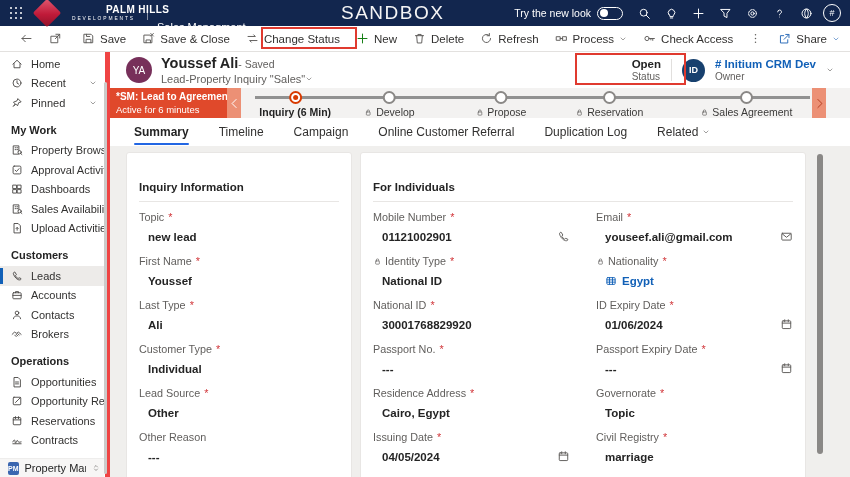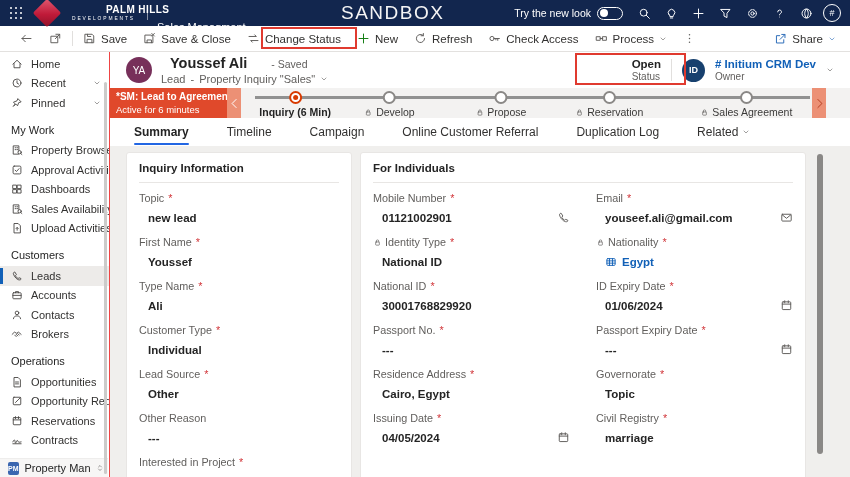--- a/index.html
+++ b/index.html
@@ -33,24 +33,24 @@
   .cmd.green .ic { color:#107C10; }
   .cmd.blue .ic { color:#2B6CB8; }
   .cmd-div { width:1px; height:15px; background:#e1dfdd; margin:0 2px; }
   .cmd-right { margin-left:auto; display:flex; align-items:center; padding-right:6px; }
   .chev svg { width:8px; height:8px; }
   .chev { color:#605e5c; }
 
   
   .rec-header { position:absolute; top:52px; left:110px; right:0; height:36px; background:#fff; }
   .rh-avatar { position:absolute; left:16px; top:5px; width:26px; height:26px; border-radius:50%; background:#77305A; color:#fff; font-size:10px; font-weight:normal; display:flex; align-items:center; justify-content:center; }
-  .rh-name-row { position:absolute; left:60px; top:3px; display:flex; align-items:baseline; gap:24px; }
+  .rh-name-row { position:absolute; left:51px; top:3px; display:flex; align-items:baseline; gap:0; }
   .rh-name { font-size:14.5px; font-weight:bold; color:#242424; }
   .rh-saved { font-size:10.5px; color:#605e5c; }
-  .rh-sub { position:absolute; left:51px; top:21px; font-size:11px; color:#605e5c; display:flex; gap:5px; align-items:center; }
+  .rh-sub { position:absolute; left:51px; top:21px; font-size:11px; color:#605e5c; display:flex; align-items:center; }
   .rh-right { position:absolute; right:16px; top:0; height:36px; display:flex; align-items:center; gap:10px; }
   .stack .v { font-size:11.5px; font-weight:bold; color:#242424; white-space:nowrap; }
   .stack .l { font-size:10px; color:#605e5c; margin-top:1px; }
   .vdiv { width:1px; height:22px; background:#e1dfdd; }
   .owner-avatar { width:23px; height:23px; border-radius:50%; background:#17406E; color:#fff; font-size:9px; font-weight:bold; display:flex; align-items:center; justify-content:center; }
   .owner .v { color:#1160B7; }
 
   
   .bpf { position:absolute; top:88px; left:110px; right:0; height:30px; background:#f3f2f1; }
   .bpf-banner { position:absolute; left:0; top:0; width:117px; height:30px; background:#E0492B; color:#fff; padding:3px 6px; cursor:pointer; }
@@ -63,56 +63,56 @@
   .stage { position:absolute; top:0; transform:translateX(-50%); text-align:center; cursor:pointer; }
   .dot { width:13px; height:13px; border-radius:50%; background:#fff; border:2px solid #8a8886; margin:3px auto 0; position:relative; }
   .dot.active { border-color:#D83B01; }
   .dot-in { position:absolute; inset:2px; border-radius:50%; background:#D83B01; }
   .stage-label { margin-top:2px; font-size:10.5px; color:#3b3a39; white-space:nowrap; display:flex; align-items:center; gap:3px; justify-content:center; }
   .stage-label.active { font-weight:bold; color:#242424; }
   .lock-sm svg { width:9px; height:9px; }
   .lock-sm { color:#605e5c; }
 
   
-  .tabs { position:absolute; top:118px; left:110px; right:0; height:28px; background:#fff; display:flex; align-items:center; padding-left:24px; gap:38px; font-size:12px; color:#323130; }
+  .tabs { position:absolute; top:118px; left:110px; right:0; height:28px; background:#fff; display:flex; align-items:center; padding-left:24px; gap:30px; font-size:12px; color:#323130; }
   .tab { height:100%; display:flex; align-items:center; position:relative; gap:4px; cursor:pointer; white-space:nowrap; }
   .tab.active { font-weight:bold; color:#242424; }
   .tab.active::after { content:""; position:absolute; left:0; right:0; bottom:1px; height:2.5px; background:#2266E3; border-radius:2px; }
 
   
   .content { position:absolute; top:146px; left:110px; right:0; bottom:0; background:#f0efed; overflow:hidden; }
   .card { position:absolute; top:6px; bottom:-90px; background:#fff; border:1px solid #e8e6e4; border-radius:3px; }
   .card.inquiry { left:16px; width:226px; }
   .card.individuals { left:250px; width:446px; }
-  .card-title { font-size:11.5px; font-weight:bold; color:#242424; padding:9px 12px 8px; }
+  .card-title { font-size:11.5px; font-weight:bold; color:#242424; padding:28px 12px 8px; }
   .card-rule { height:1px; background:#e8e6e4; margin:0 12px; }
   .fields { padding:8px 12px 0; }
   .individuals .fields { display:grid; grid-template-columns:1fr 1fr; column-gap:26px; }
   .field { margin-bottom:9px; }
   .flabel { font-size:10.8px; color:#605e5c; display:flex; align-items:center; gap:3px; height:14px; }
   .req { color:#D13438; margin-left:1px; }
   .fvalue { position:relative; margin-top:5px; padding:0 20px 0 9px; min-height:16px; display:flex; align-items:center; gap:5px; cursor:text; }
   .val { font-size:11.5px; font-weight:bold; color:#242424; white-space:nowrap; }
   .val.link { color:#1160B7; cursor:pointer; }
   .ic.trail { position:absolute; right:0; top:1px; color:#605e5c; }
   .ic.lead { color:#1160B7; }
   .ic.lead svg { width:12px; height:12px; }
   .scroll-main { position:absolute; right:27px; top:8px; width:6px; height:300px; background:#8a8886; border-radius:3px; cursor:pointer; }
 
   
-  .sidebar { position:absolute; top:26px; left:0; width:110px; bottom:0; background:#fff; border-right:1px solid #ef4444; z-index:3; }
+  .sidebar { position:absolute; top:26px; left:0; width:110px; bottom:0; background:#fff; border-right:5px solid #ef4444; z-index:3; }
   .sb-burger { padding:9px 0 7px 11px; cursor:pointer; }
   .sb-burger i { display:block; width:13px; height:1.5px; background:#323130; margin-bottom:2.5px; }
   .sb-item { display:flex; align-items:center; gap:8px; height:19.5px; padding-left:11px; position:relative; cursor:pointer; font-size:11px; color:#323130; }
   .sb-item .ic { color:#484644; }
   .sb-item .ic svg { width:12px; height:12px; }
   .sb-label { white-space:nowrap; overflow:hidden; }
   .sb-item.sel { background:#edebe9; }
   .sb-item.sel::before { content:""; position:absolute; left:0; top:2px; bottom:2px; width:2.5px; background:#1160B7; }
-  .sb-header { font-weight:normal; color:#242424; font-size:11px; padding:11px 0 5px 11px; }
+  .sb-header { font-weight:bold; color:#242424; font-size:11px; padding:11px 0 5px 11px; }
   .sb-item .chev-r { margin-left:auto; margin-right:8px; color:#605e5c; }
   .sb-item .chev-r svg { width:8px; height:8px; }
   .sb-footer { position:absolute; left:0; right:1px; bottom:0; height:19px; display:flex; align-items:center; gap:6px; padding-left:8px; background:#f7f6f5; border-top:1px solid #eeedec; cursor:pointer; }
   .pm-badge { width:13px; height:13px; background:#3A66B0; color:#fff; font-size:7px; font-weight:bold; border-radius:2px; display:flex; align-items:center; justify-content:center; }
   .sb-footer .label { font-size:11px; color:#242424; white-space:nowrap; overflow:hidden; }
   .sb-footer .ic { color:#605e5c; margin-left:auto; margin-right:4px; }
   .sb-footer .ic svg { width:8px; height:8px; }
   .sb-scroll { position:absolute; left:104px; top:56px; width:3px; height:392px; background:#cccbca; border-radius:2px; cursor:pointer; }
 
   
@@ -239,48 +239,56 @@
       <span class="ic">
         <svg viewBox="0 0 16 16" fill="none" stroke="currentColor" stroke-width="1.2" stroke-linecap="round" stroke-linejoin="round">
           <path d="M8 2.5v11M2.5 8h11"></path>
         </svg>
       </span>
       <span>New</span>
     </div>
   <div class="cmd">
       <span class="ic">
         <svg viewBox="0 0 16 16" fill="none" stroke="currentColor" stroke-width="1.2" stroke-linecap="round" stroke-linejoin="round">
+          <path d="M3 4.5h10M6 4.5V3h4v1.5M4.5 4.5l.8 9h5.4l.8-9"></path>
+        </svg>
+      </span>
+      <span>Delete</span>
+    </div>
+  <div class="cmd">
+      <span class="ic">
+        <svg viewBox="0 0 16 16" fill="none" stroke="currentColor" stroke-width="1.2" stroke-linecap="round" stroke-linejoin="round">
           <path d="M13 8A5 5 0 1 1 11.5 4.4M11.5 1.8v2.8H8.7"></path>
         </svg>
       </span>
       <span>Refresh</span>
-    </div>
-  <div class="cmd">
-      <span class="ic">
-        <svg viewBox="0 0 16 16" fill="none" stroke="currentColor" stroke-width="1.2" stroke-linecap="round" stroke-linejoin="round">
-          <circle cx="5" cy="8" r="2.6"></circle>
-          <path d="M7.6 8H14M12 8v2.3M9.7 8v1.7"></path>
-        </svg>
-      </span>
-      <span>Check Access</span>
     </div>
   <div class="cmd">
       <span class="ic">
         <svg viewBox="0 0 16 16" fill="none" stroke="currentColor" stroke-width="1.2" stroke-linecap="round" stroke-linejoin="round">
           <rect x="2" y="5.8" width="4.4" height="4.4"></rect>
           <rect x="9.6" y="5.8" width="4.4" height="4.4"></rect>
           <path d="M6.4 8h3.2"></path>
         </svg>
       </span>
       <span>Process</span>
       <span class="ic chev">
         <svg viewBox="0 0 16 16" fill="none" stroke="currentColor" stroke-width="1.2" stroke-linecap="round" stroke-linejoin="round">
           <path d="M4 6l4 4 4-4"></path>
         </svg>
       </span>
+    </div>
+  <div class="cmd">
+      <span class="ic">
+        <svg viewBox="0 0 16 16" fill="none" stroke="currentColor" stroke-width="1.2" stroke-linecap="round" stroke-linejoin="round">
+          <circle cx="5" cy="8" r="2.6"></circle>
+          <path d="M7.6 8H14M12 8v2.3M9.7 8v1.7"></path>
+        </svg>
+      </span>
+      <span>Check Access</span>
     </div>
   <div class="cmd">
       <span class="ic">
         <svg viewBox="0 0 16 16" fill="none" stroke="currentColor" stroke-width="1.2" stroke-linecap="round" stroke-linejoin="round">
           <circle cx="8" cy="3.5" r=".9" fill="currentColor" stroke="none"></circle>
           <circle cx="8" cy="8" r=".9" fill="currentColor" stroke="none"></circle>
           <circle cx="8" cy="12.5" r=".9" fill="currentColor" stroke="none"></circle>
         </svg>
       </span>
     </div>
@@ -461,21 +469,21 @@
           <div class="flabel">
             <span>First Name</span>
             <span class="req">*</span>
           </div>
           <div class="fvalue">
             <span class="val">Youssef</span>
           </div>
         </div>
         <div class="field">
           <div class="flabel">
-            <span>Type Name</span>
+            <span>Last Type</span>
             <span class="req">*</span>
           </div>
           <div class="fvalue">
             <span class="val">Ali</span>
           </div>
         </div>
         <div class="field">
           <div class="flabel">
             <span>Customer Type</span>
             <span class="req">*</span>

